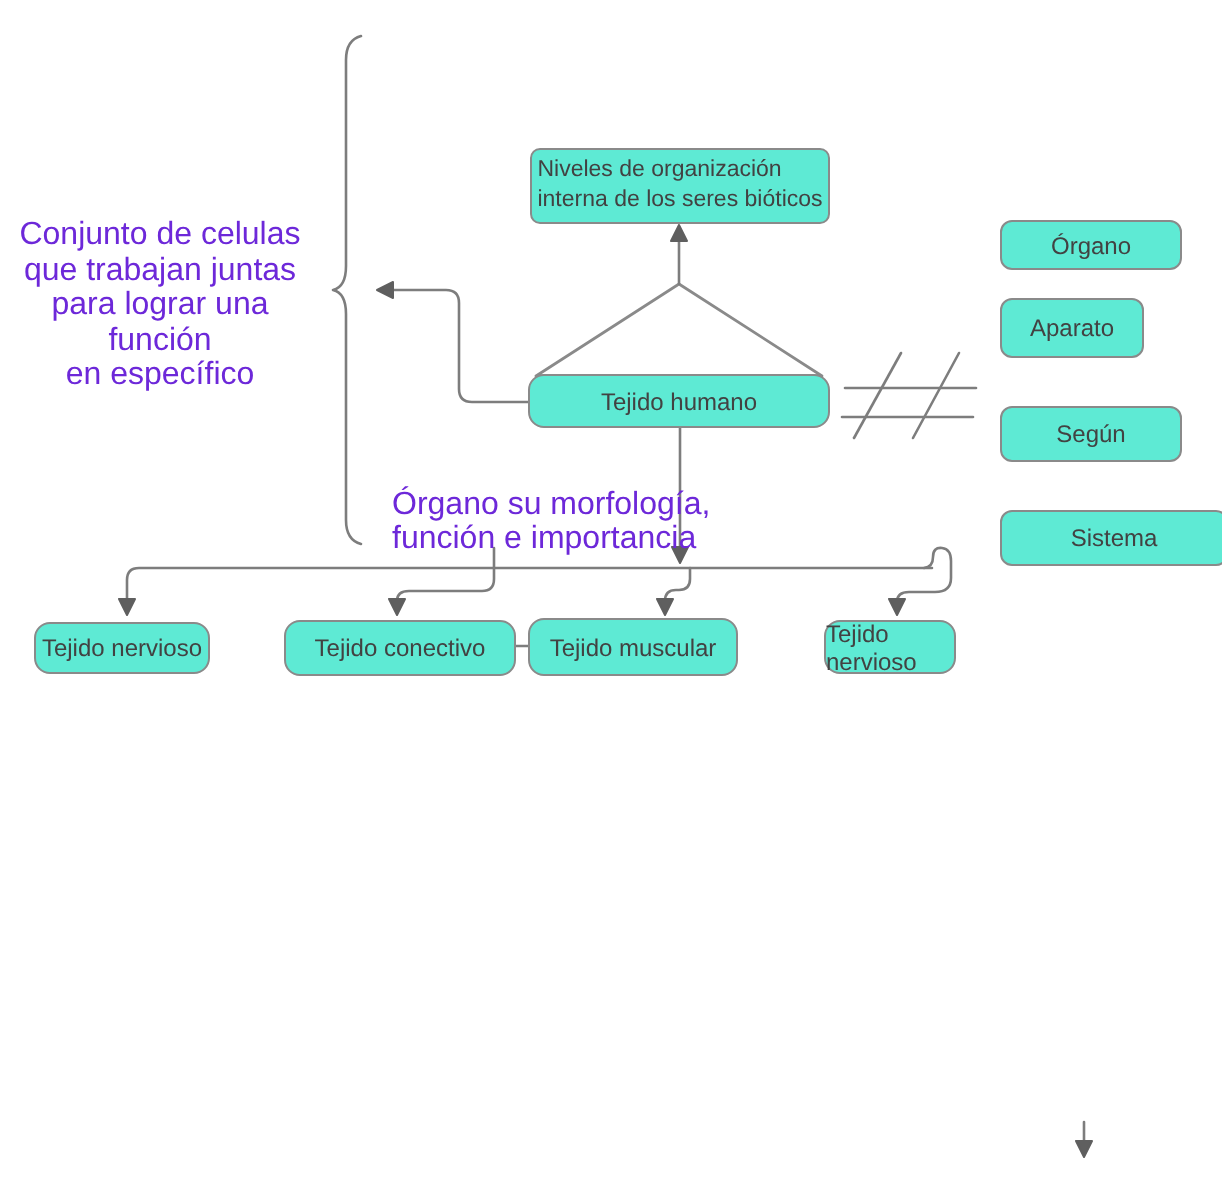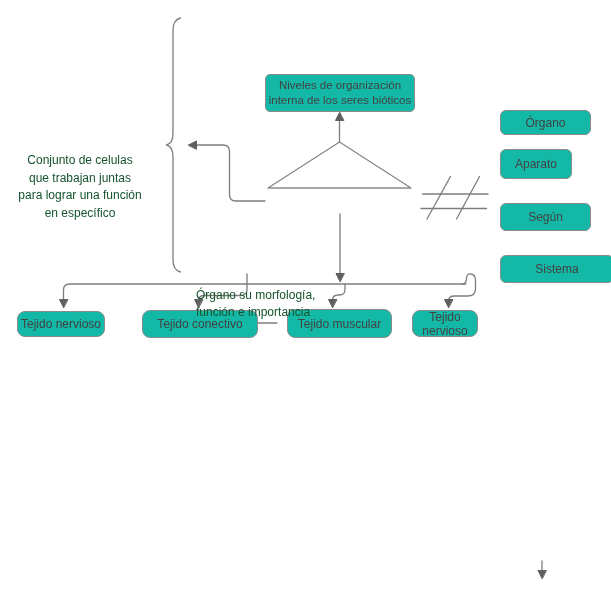--- a/index.html
+++ b/index.html
@@ -2,39 +2,39 @@
 <html><head>
 <meta charset="utf-8">
 <style>
   html,body{margin:0;padding:0;background:#fff;}
   #canvas{
     position:relative;width:611px;height:600px;background:#ffffff;overflow:hidden;
     font-family:"Liberation Sans","DejaVu Sans",sans-serif;color:#424242;
   }
   #wires{position:absolute;left:0;top:0;}
   .node{
-    position:absolute;box-sizing:border-box;background:#14b8a6;
+    position:absolute;box-sizing:border-box;background:#5eead4;
     border:1.4px solid #8a8a8a;border-radius:6px;
-    display:flex;align-items:center;justify-content:center;text-align:center;
+    display:flex;align-items:center;justify-content:center;
     font-size:12px;line-height:14px;color:#424242;
   }
   .node.big{border-radius:8px;}
   .note{
-    position:absolute;white-space:pre-line;font-size:12px;color:#14532d;margin-top:43px;
+    position:absolute;white-space:pre-line;font-size:16px;color:#6d28d9;
   }
   .note.centered{text-align:center;}
   #levels-box{left:265px;top:74px;width:150px;height:38px;font-size:11.5px;line-height:15px;border-radius:5px;}
   #humano-box{left:264px;top:187px;width:151px;height:27px;border-radius:8px;}
   #organo-box {left:500px;top:110px;width:91px;height:25px;}
   #aparato-box{left:500px;top:149px;width:72px;height:30px;}
   #celula-box {left:500px;top:203px;width:91px;height:28px;}
   #sistema-box{left:500px;top:255px;width:114px;height:28px;}
   #epitelial-box{left:17px;top:311px;width:88px;height:26px;}
   #conectivo-box{left:142px;top:310px;width:116px;height:28px;}
-  #muscular-box{left:287px;top:309px;width:105px;height:29px;}
+  #muscular-box{left:264px;top:309px;width:105px;height:29px;}
   #nervioso-box{left:412px;top:310px;width:66px;height:27px;}
   #left-note{left:8px;top:109px;width:144px;line-height:17.5px;}
   #segun-note{left:196px;top:244px;line-height:17px;}
   svg path{fill:none;stroke:#7d7d7d;stroke-width:1.3;stroke-linecap:round;stroke-linejoin:round;}
   svg path.head{fill:#5f5f5f;stroke:#5f5f5f;stroke-width:1;}
   svg path.shape{fill:#ffffff;stroke:#8a8a8a;stroke-width:1.4;}
 </style>
 </head>
 <body>
 
@@ -77,20 +77,21 @@
     <path d="M277 323 H249"></path>
     <path class="head" d="M243.5 323 L251.5 319 V327 Z"></path>
 
     <path d="M542 561 V572"></path>
     <path class="head" d="M542 578.5 L538 570.5 H546 Z"></path>
   </svg>
 
   <div class="node" id="levels-box" style="white-space:pre-line">Niveles de organización
 interna de los seres bióticos</div>
 
+  <div class="node big" id="humano-box">Tejido humano</div>
 
   <div class="node" id="organo-box">Órgano</div>
   <div class="node" id="aparato-box">Aparato</div>
   <div class="node" id="celula-box">Según</div>
   <div class="node" id="sistema-box">Sistema</div>
 
   <div class="node big" id="epitelial-box">Tejido nervioso</div>
   <div class="node big" id="conectivo-box">Tejido conectivo</div>
   <div class="node big" id="muscular-box">Tejido muscular</div>
   <div class="node big" id="nervioso-box">Tejido nervioso</div>

